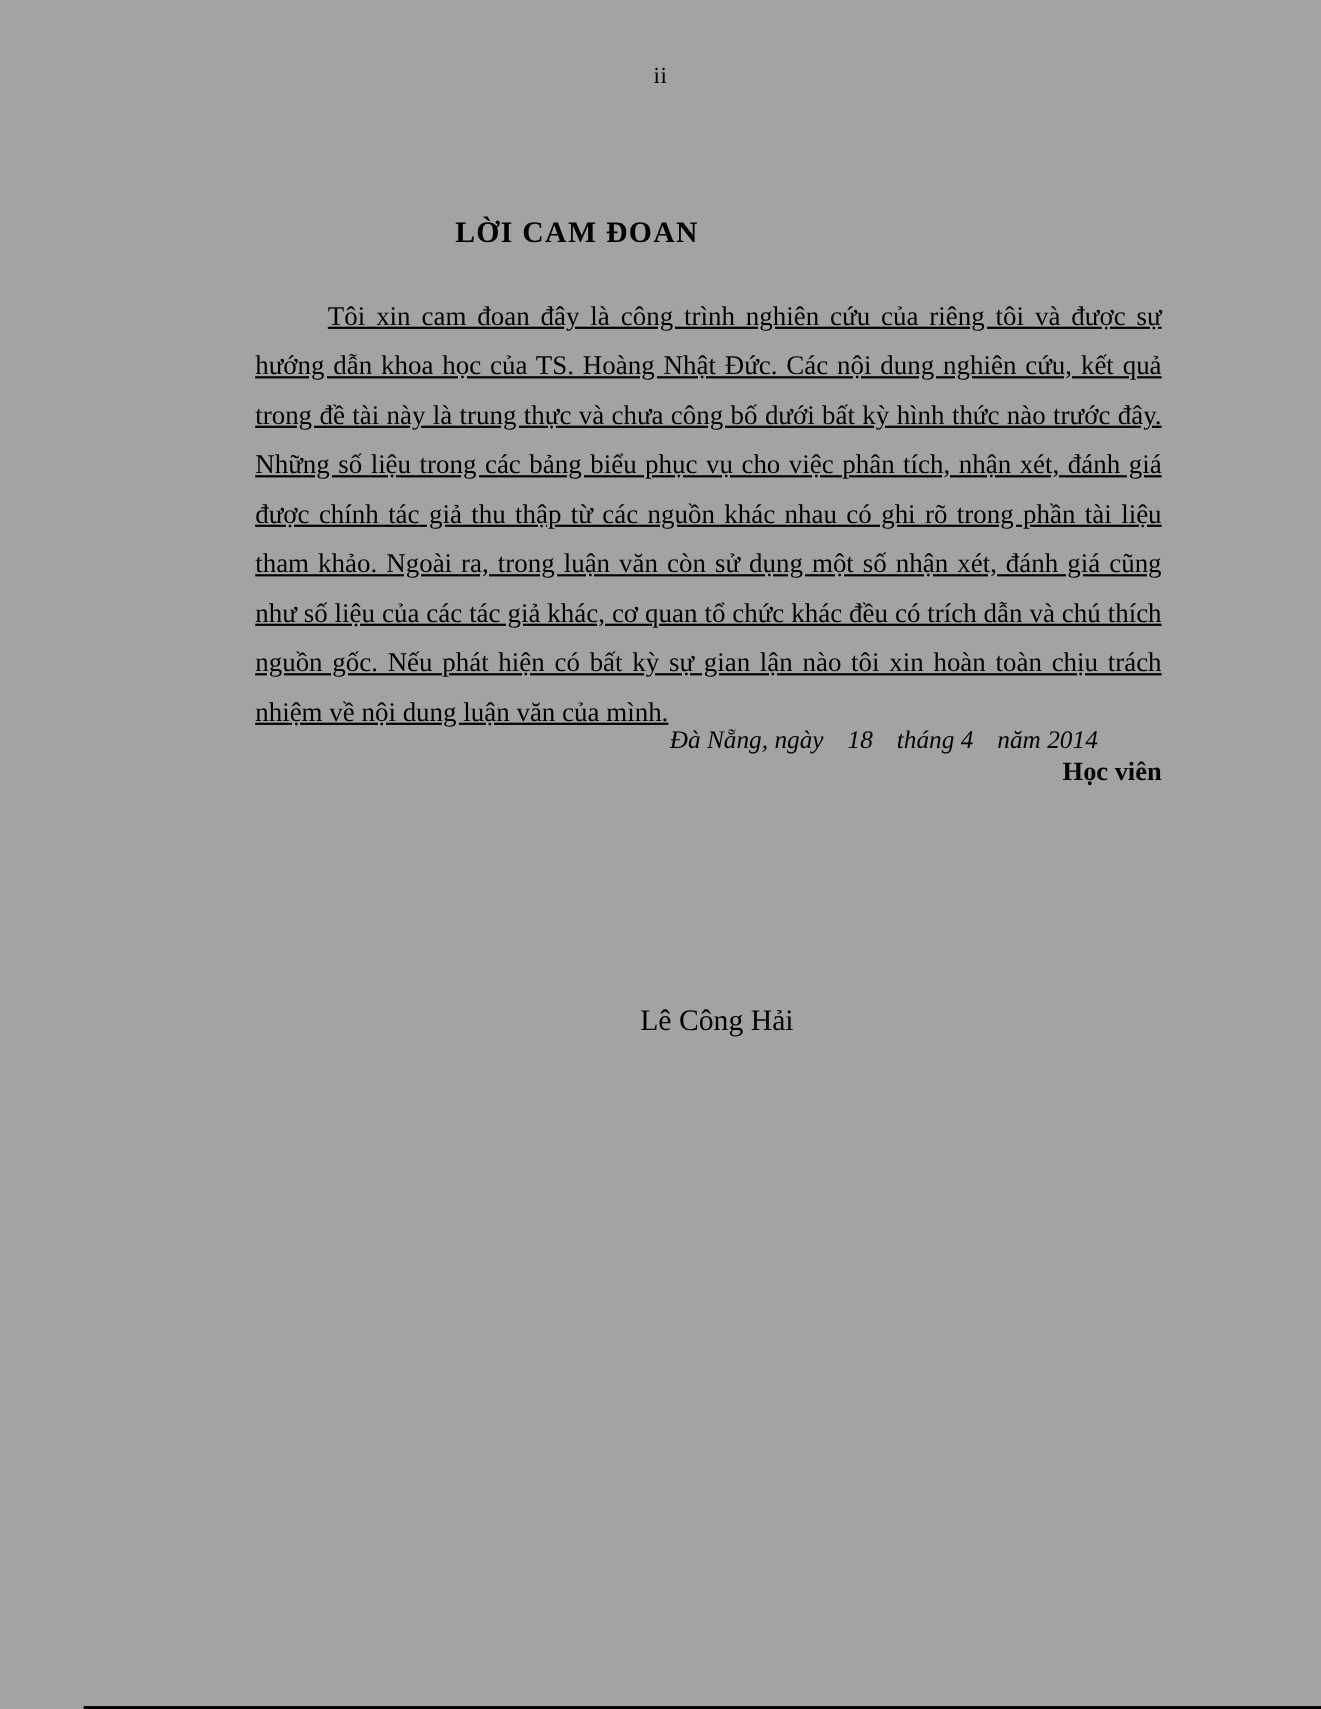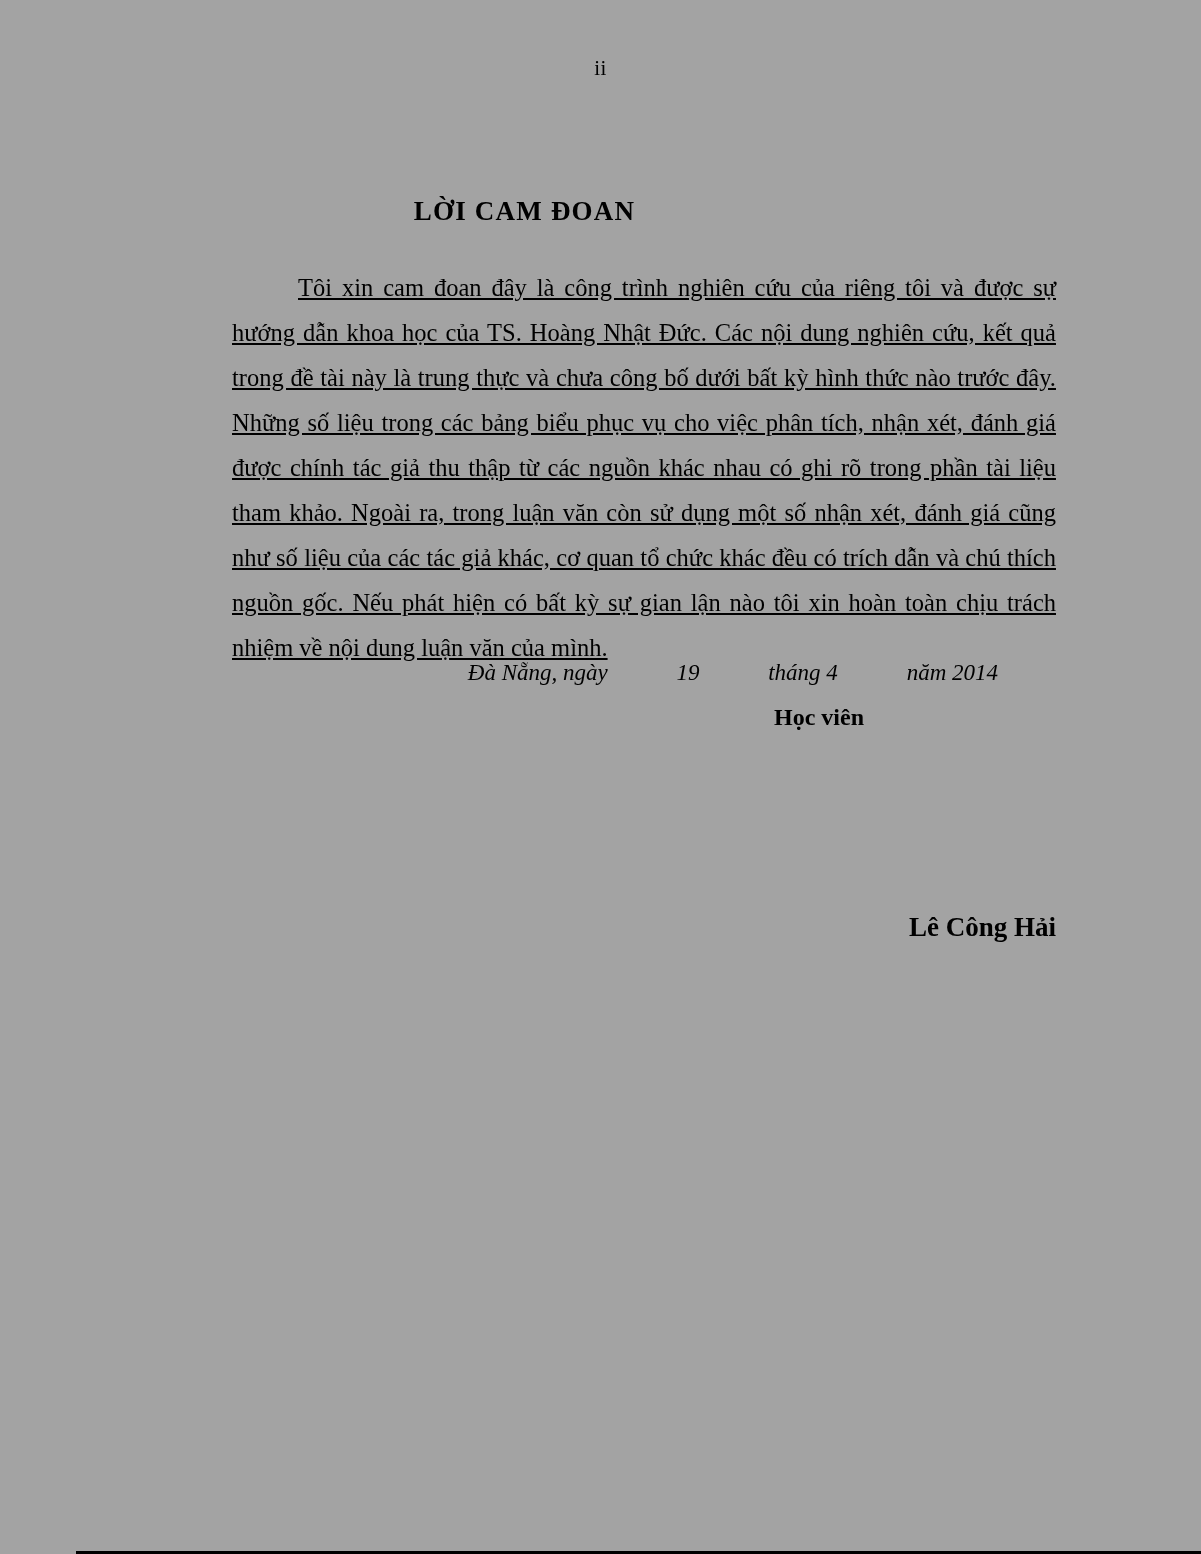--- a/index.html
+++ b/index.html
@@ -59,41 +59,41 @@
     position: absolute;
     top: 660px;
     left: 232px;
     width: 824px;
     text-align: right;
     font-size: 23px;
     font-style: italic;
     padding-right: 58px;
     box-sizing: border-box;
   }
-  .date-line .seg { margin-right: 16px; margin-left: 47px; }
+  .date-line .seg { margin-right: 16px; }
   .date-line .seg:last-child { margin-right: 0; }
   .signer-role {
     position: absolute;
-    top: 704px;
+    top: 689px;
     left: 232px;
     width: 824px;
-    text-align: center;
+    text-align: right;
     font-size: 24px;
     font-weight: bold;
     padding-left: 350px;
     box-sizing: border-box;
   }
   .signer-name {
     position: absolute;
     top: 912px;
     left: 232px;
     width: 824px;
-    text-align: right;
+    text-align: left;
     font-size: 27px;
-    font-weight: bold;
+    font-weight: normal;
     padding-left: 350px;
     box-sizing: border-box;
   }
   .bottom-rule {
     position: absolute;
     bottom: 0;
     left: 76px;
     width: 1125px;
     height: 3px;
     background: #000000;
@@ -105,21 +105,21 @@
 <div class="page">
 
   <div class="page-number">ii</div>
 
   <h1 class="doc-title">LỜI CAM ĐOAN</h1>
 
   <p class="body-text">Tôi xin cam đoan đây là công trình nghiên cứu của riêng tôi và được sự hướng dẫn khoa học của TS. Hoàng Nhật Đức. Các nội dung nghiên cứu, kết quả trong đề tài này là trung thực và chưa công bố dưới bất kỳ hình thức nào trước đây. Những số liệu trong các bảng biểu phục vụ cho việc phân tích, nhận xét, đánh giá được chính tác giả thu thập từ các nguồn khác nhau có ghi rõ trong phần tài liệu tham khảo. Ngoài ra, trong luận văn còn sử dụng một số nhận xét, đánh giá cũng như số liệu của các tác giả khác, cơ quan tổ chức khác đều có trích dẫn và chú thích nguồn gốc. Nếu phát hiện có bất kỳ sự gian lận nào tôi xin hoàn toàn chịu trách nhiệm về nội dung luận văn của mình.</p>
 
   <div class="date-line">
     <span class="seg">Đà Nẵng, ngày</span>
-    <span class="seg">19</span>
+    <span class="seg">18</span>
     <span class="seg">tháng 4</span>
     <span class="seg">năm 2014</span>
   </div>
 
   <div class="signer-role">Học viên</div>
 
   <div class="signer-name">Lê Công Hải</div>
 
   <div class="bottom-rule"></div>
 

